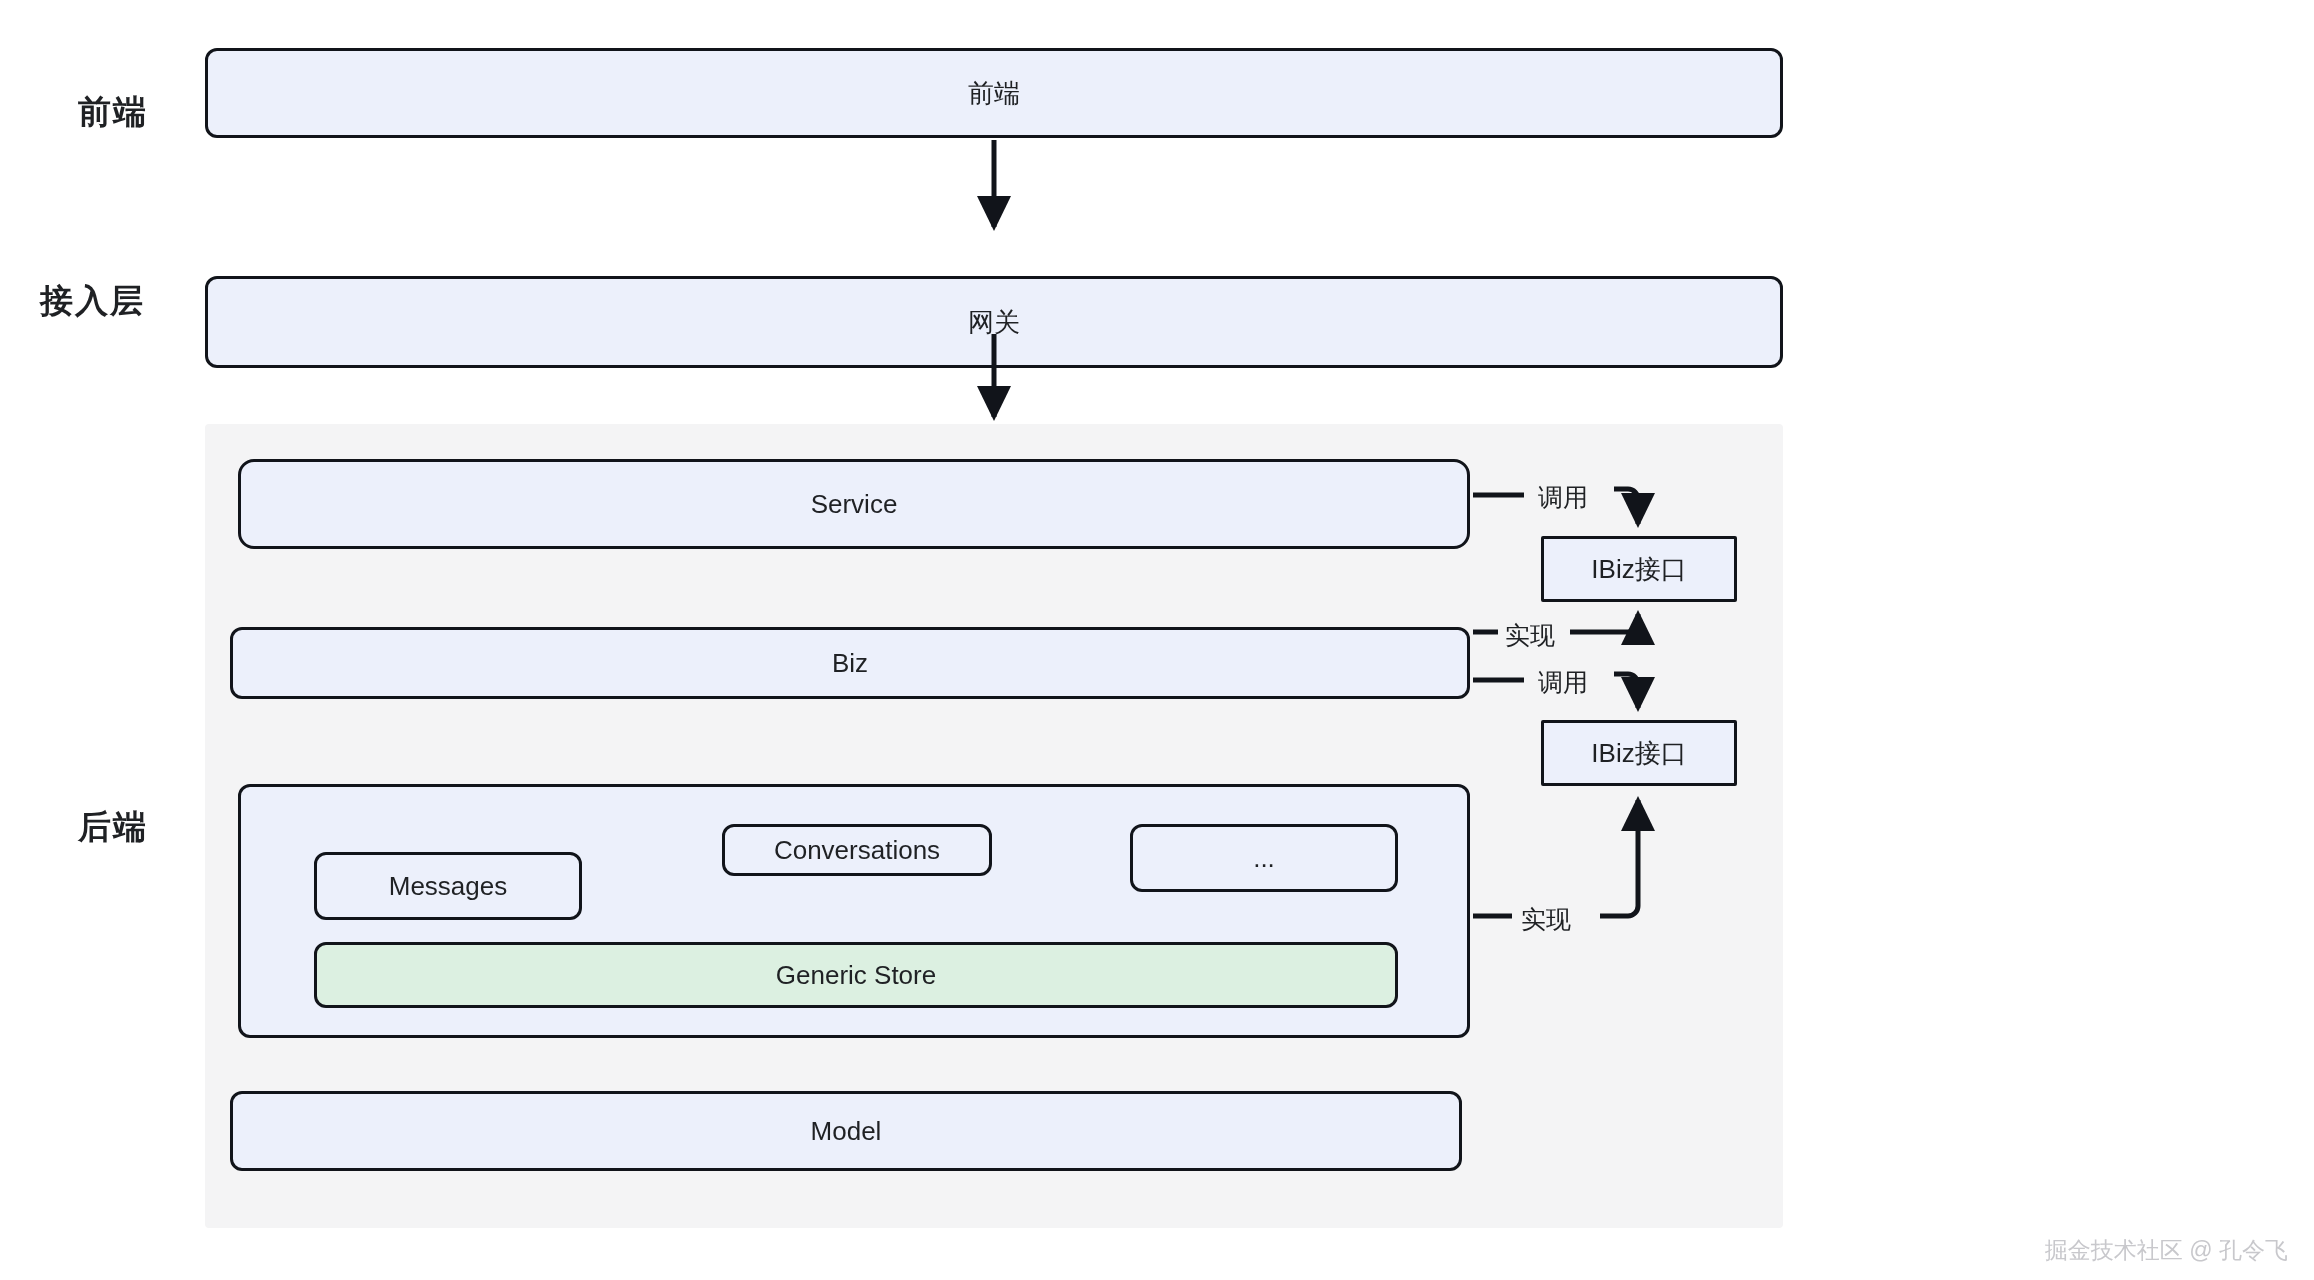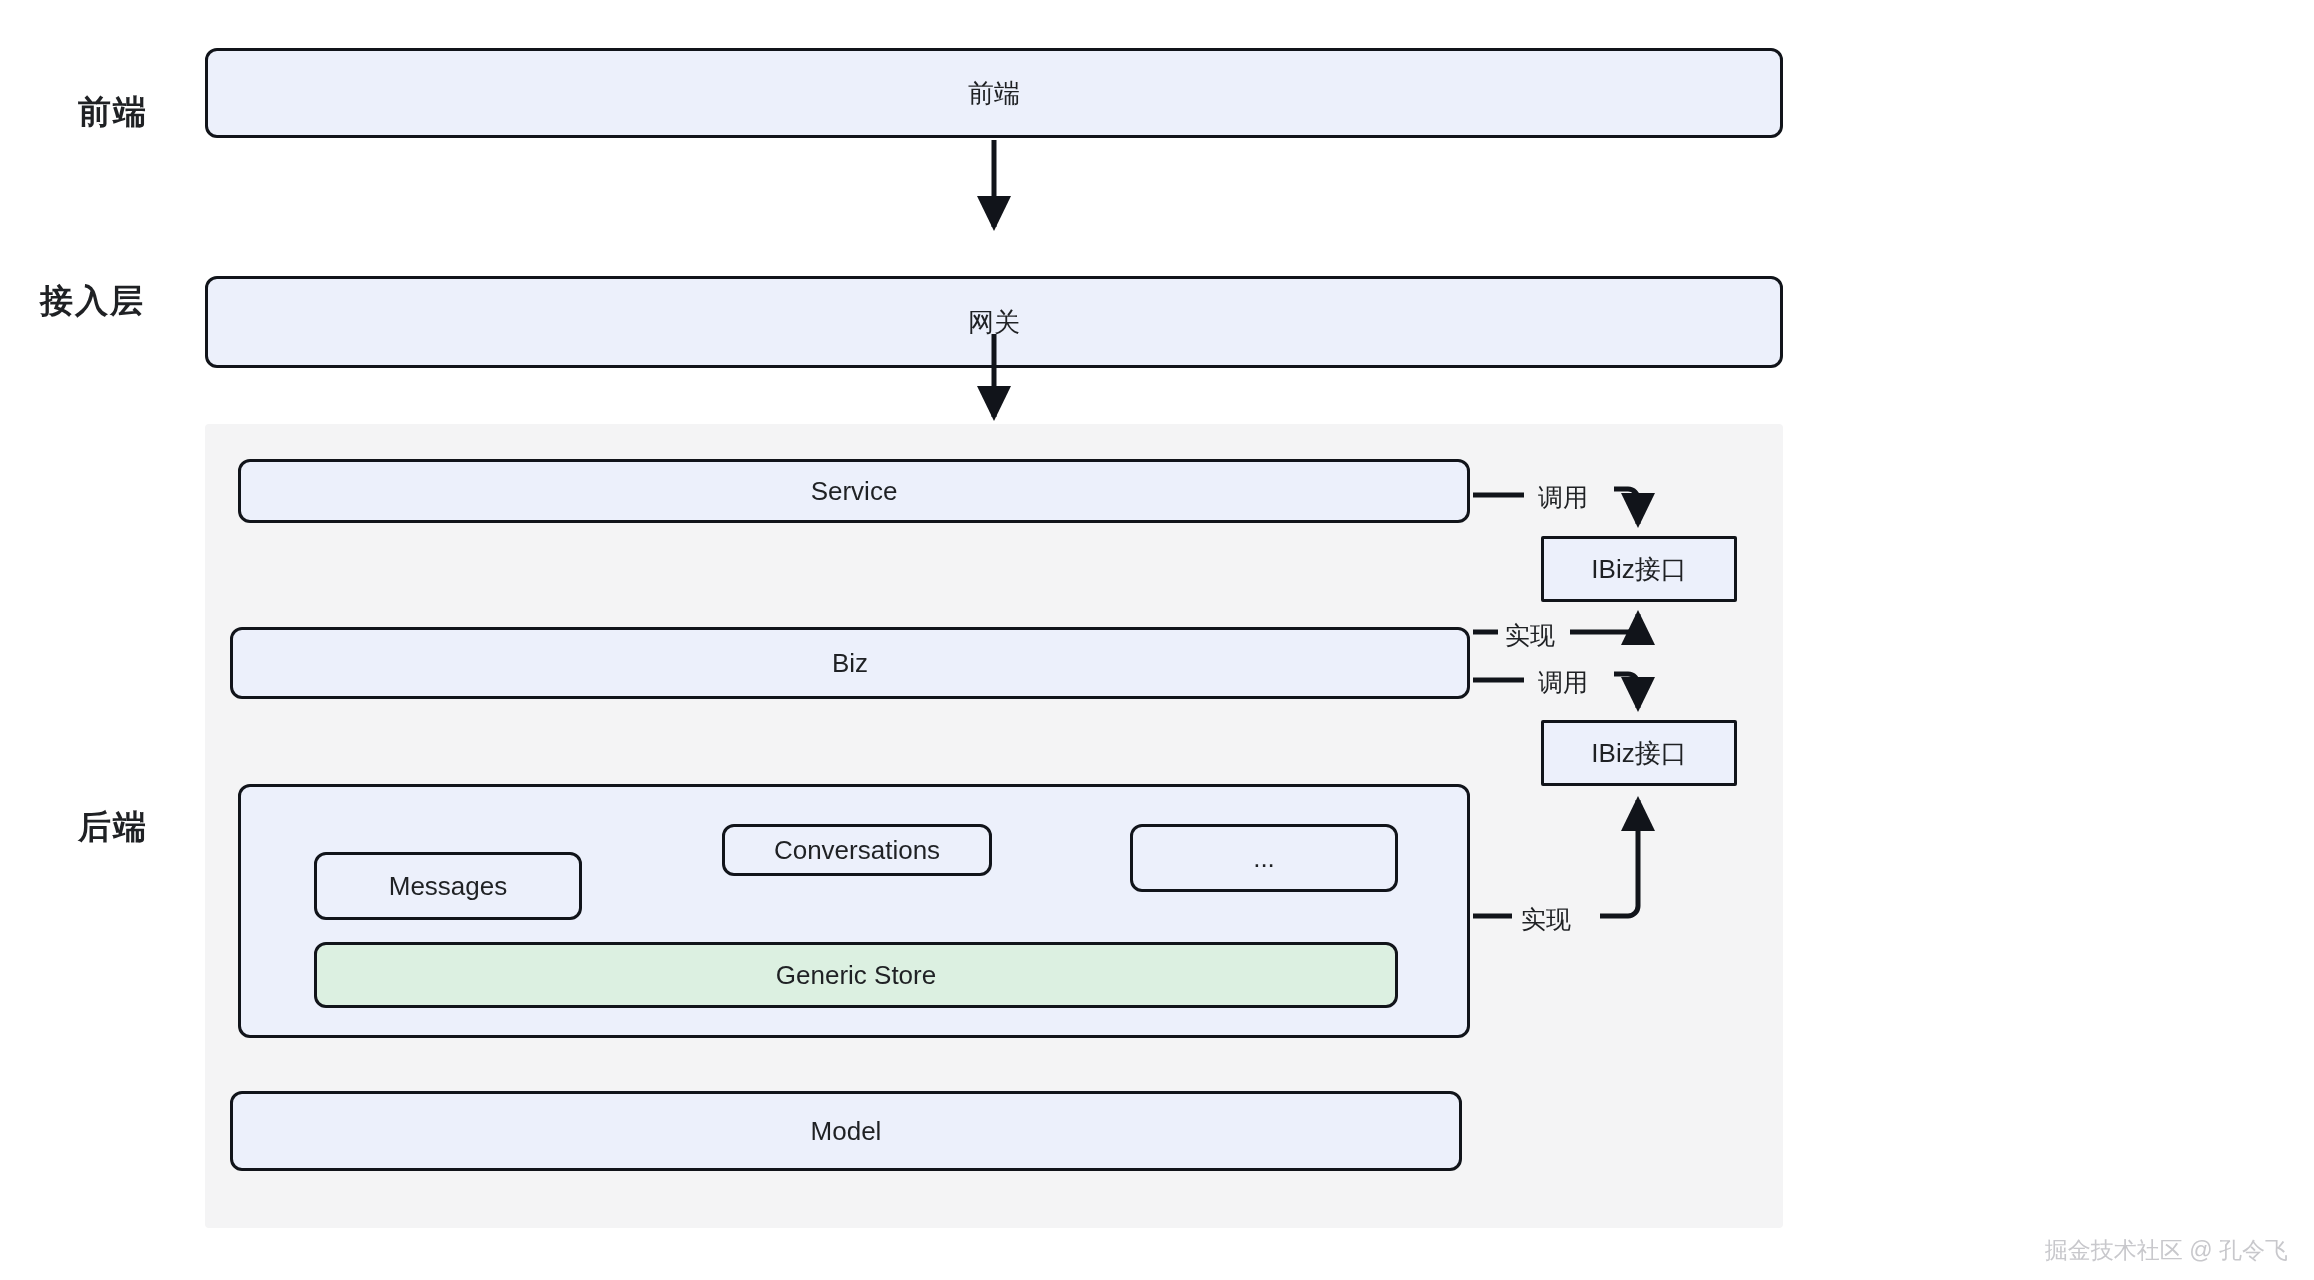--- a/index.html
+++ b/index.html
@@ -56,21 +56,21 @@
   #backend-container {
     position: absolute;
     left: 205px;
     top: 424px;
     width: 1578px;
     height: 804px;
     background: #f4f4f5;
     border-radius: 4px;
   }
 
-  #node-service { left: 238px; top: 459px;  width: 1232px; height: 64px; }
+  #node-service { left: 238px; top: 459px;  width: 1232px; height: 90px; border-radius: 16px; }
   #node-biz     { left: 230px; top: 627px;  width: 1240px; height: 72px; }
   #node-model   { left: 230px; top: 1091px; width: 1232px; height: 80px; }
 
   
   #store-group {
     position: absolute;
     left: 238px;
     top: 784px;
     width: 1232px;
     height: 254px;

